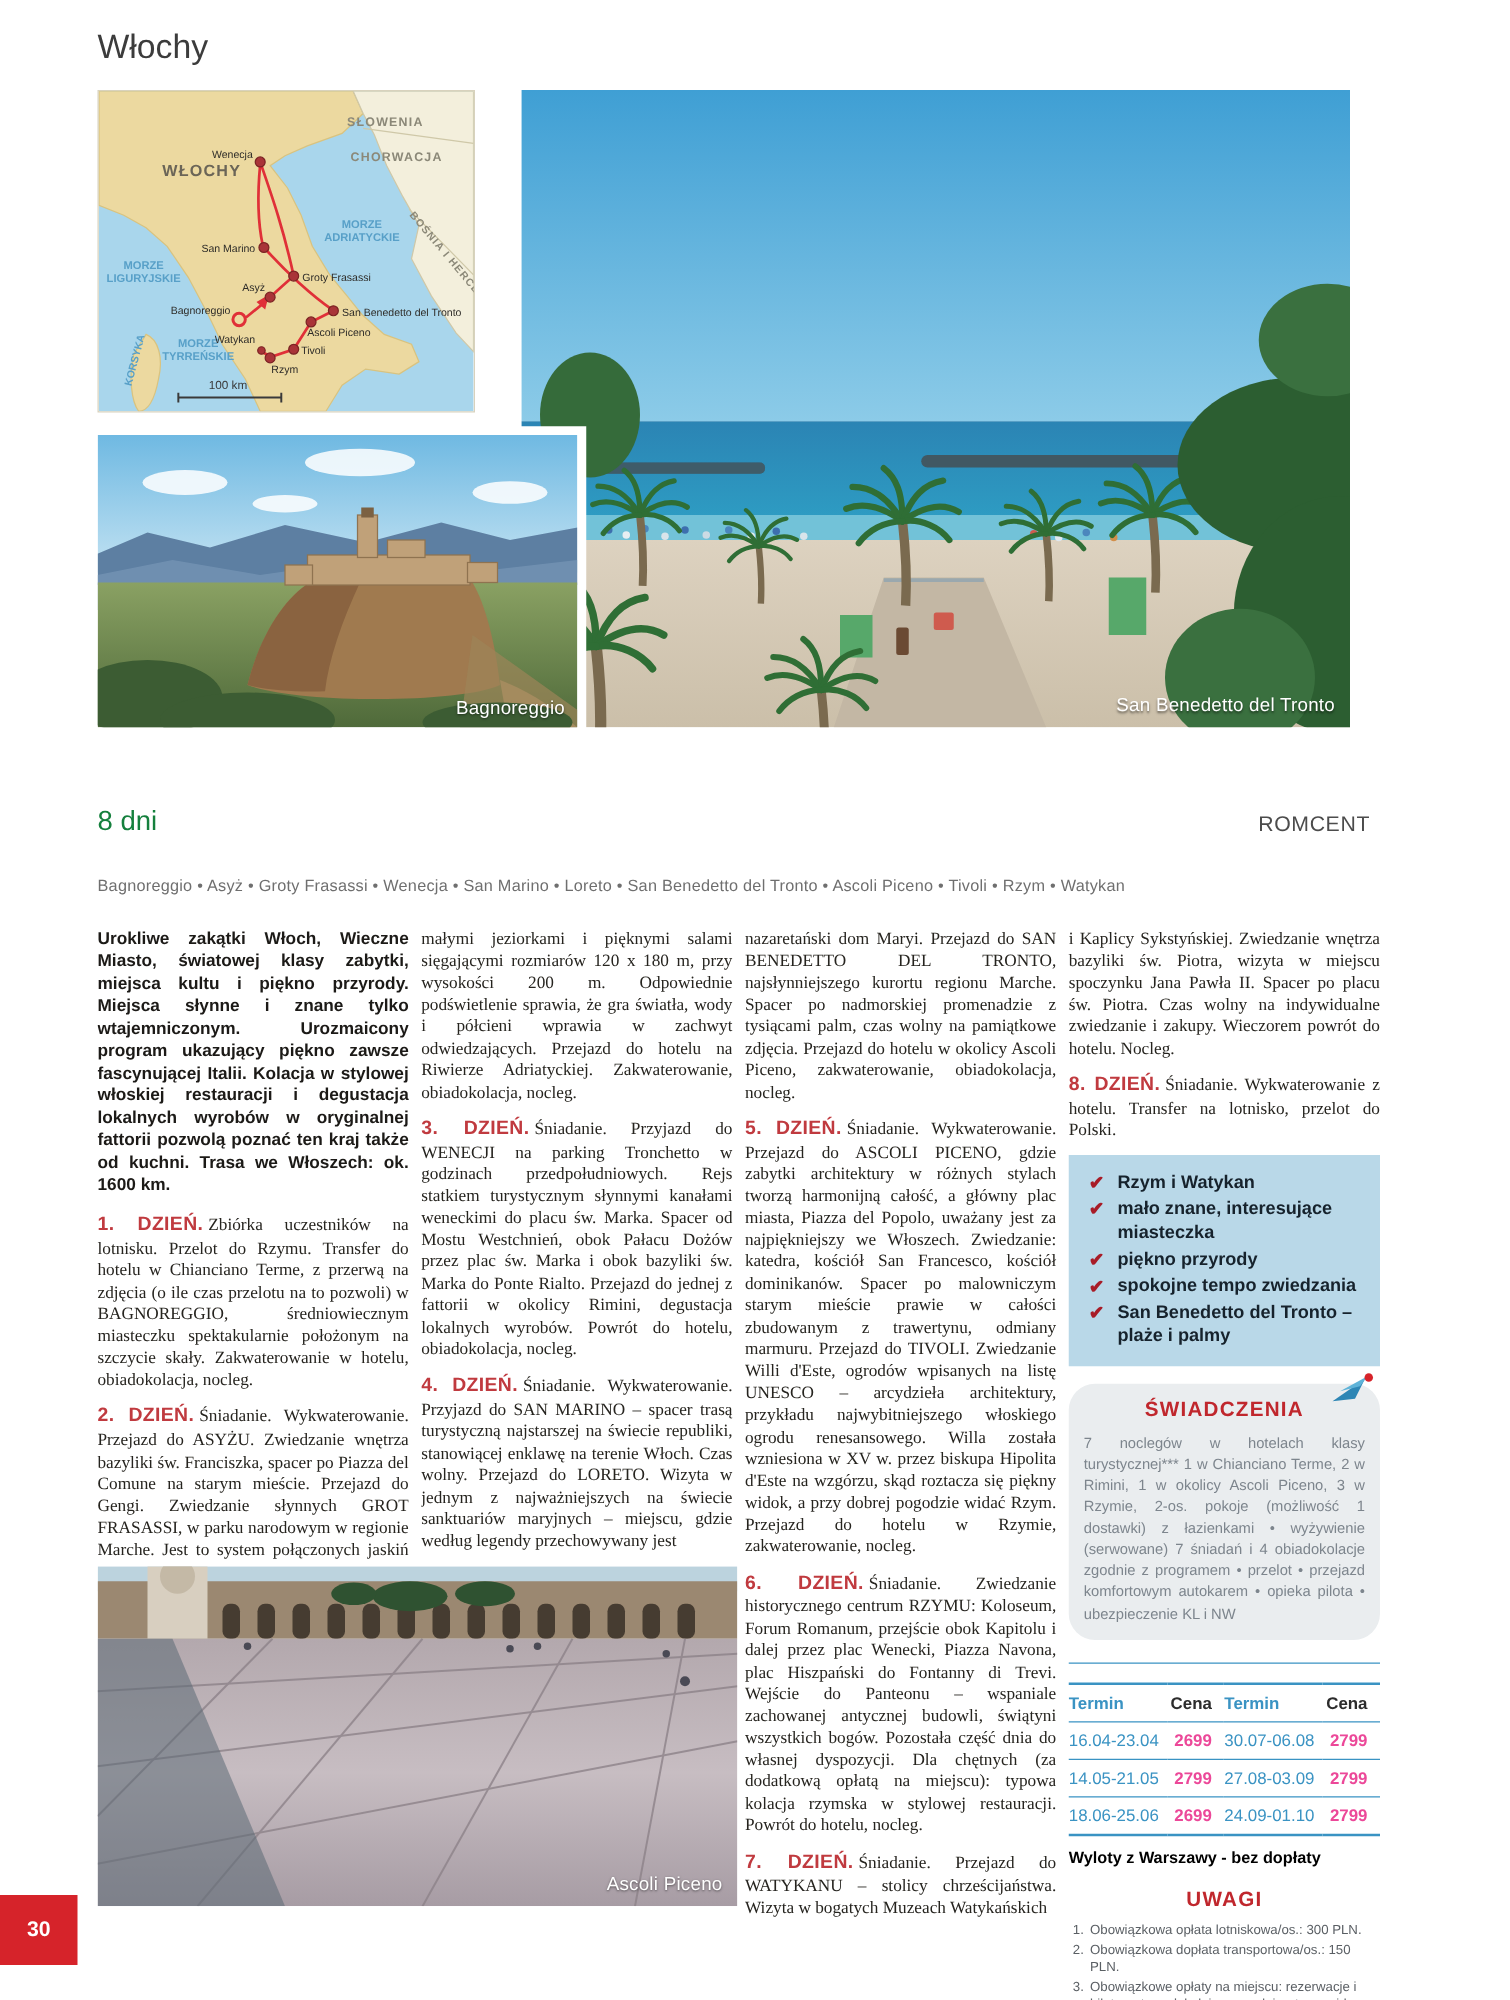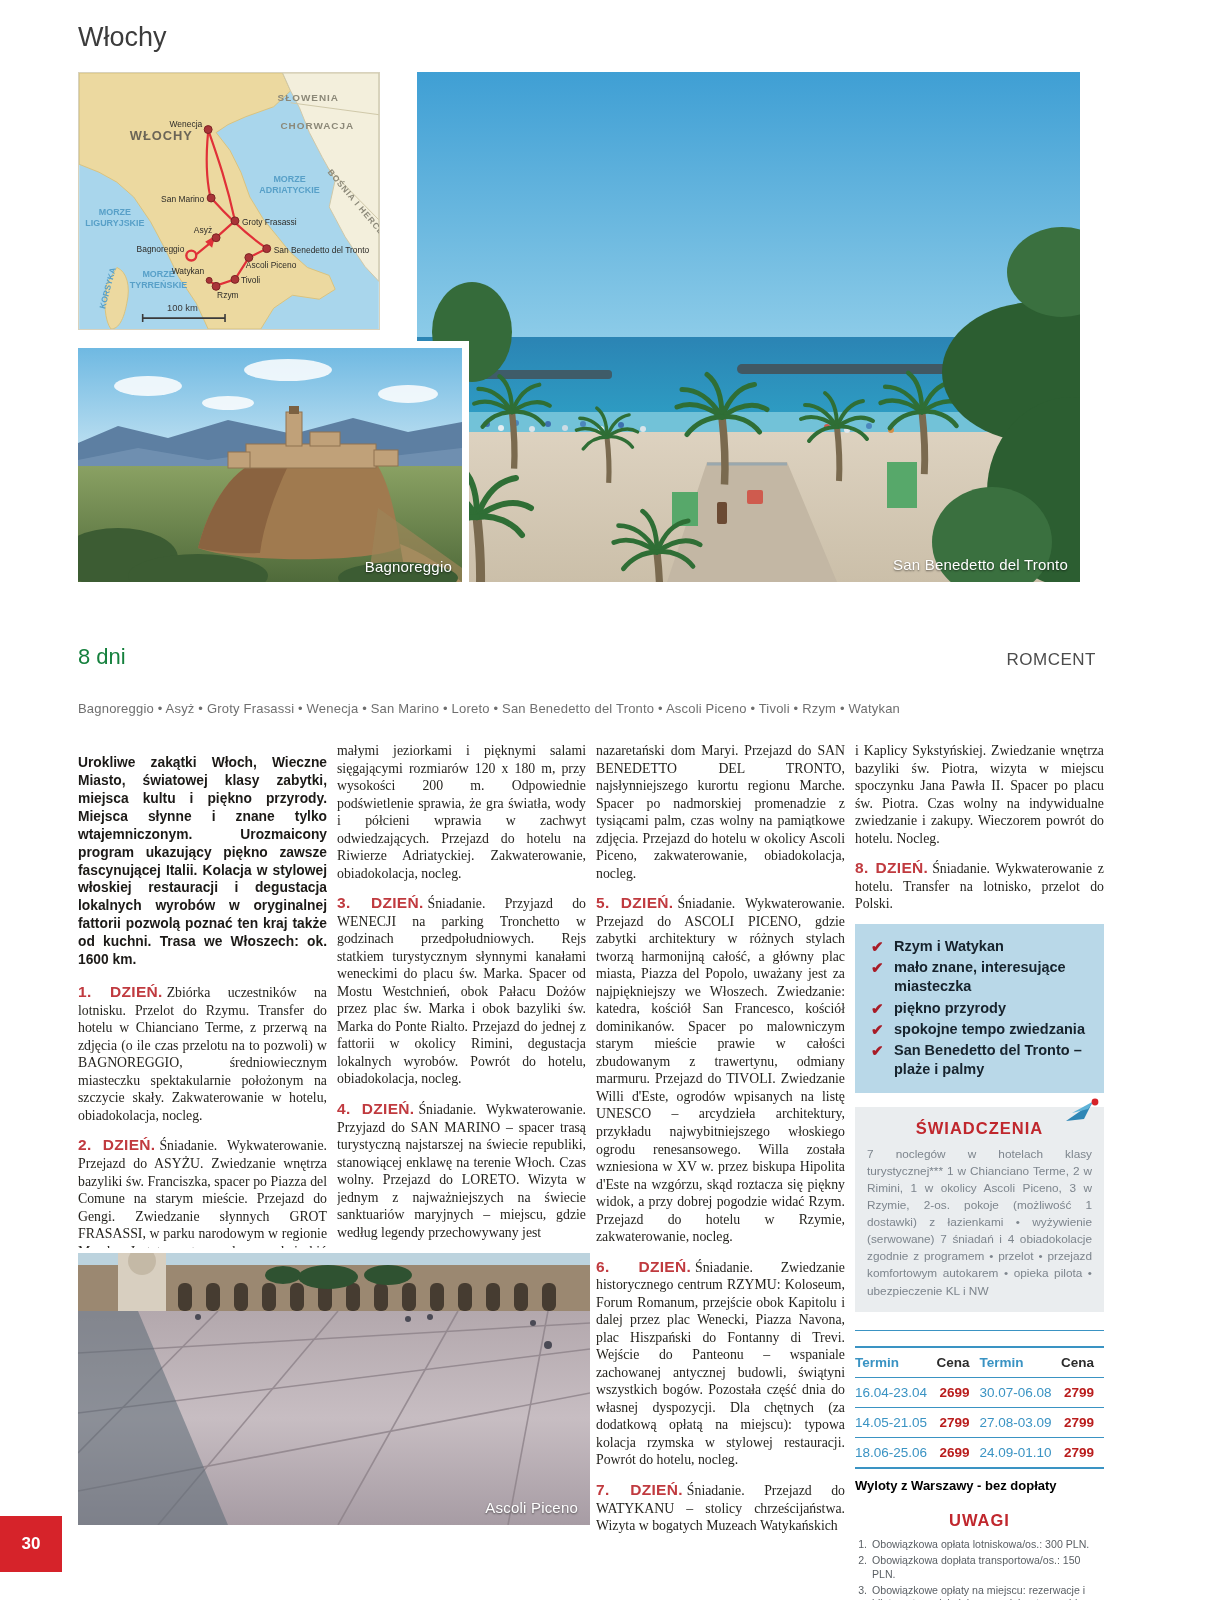--- a/index.html
+++ b/index.html
@@ -32,46 +32,46 @@
   .trip-route { position:absolute; left:78px; top:701px; width:1026px; font-size:13px; color:#6f6f6f; letter-spacing:.2px; }
 
   
   .cols { position:absolute; left:78px; top:742px; width:1026px; display:grid;
     grid-template-columns:repeat(4, 1fr); column-gap:10px; }
   .col { min-width:0; }
   .col.clip1 { height:506px; overflow:hidden; }
   .col.clip3 { height:848px; overflow:hidden; }
   p.body-par { font-family:"Liberation Serif", serif; font-size:13.8px; line-height:1.27;
     color:#26241f; text-align:justify; margin:0 0 11px; }
-  p.intro { font-weight:700; font-size:13.8px; line-height:1.3; color:#1c1a17; text-align:justify; margin:12px 0 13px; }
+  p.intro { font-weight:700; font-size:13.8px; line-height:1.3; color:#1c1a17; text-align:justify; margin:0 0 13px; }
   .day-label { font-family:"Liberation Sans", sans-serif; font-weight:700; font-size:15.5px;
     color:#c03a3f; letter-spacing:.3px; margin-right:4px; }
 
   
   .highlights { margin-top:10px; background:#b9d8e8; padding:13px 10px 11px 14px; }
   .highlights ul { list-style:none; }
   .highlights li { position:relative; padding-left:25px; font-weight:700; font-size:14.5px;
     line-height:1.33; color:#16222c; margin-bottom:2px; }
   .highlights .check { position:absolute; left:2px; top:0; color:#a81c27; font-size:15px; }
 
-  .services { position:relative; margin-top:14px; background:#eaedef; padding:12px 12px 12px; }
+  .services { position:relative; margin-top:14px; background:#eaedef; padding:12px 12px 12px;border-radius:21px; }
   .box-heading { text-align:center; color:#c0272d; font-size:16.5px; font-weight:700; letter-spacing:1px; margin-bottom:8px; }
   .services .svc-text { font-size:11.8px; line-height:1.45; color:#7d858d; text-align:justify; }
   .plane { position:absolute; top:-12px; right:2px; }
 
   .price-table { margin-top:18px; border-top:1px solid #3a93c3; padding-top:15px; }
   .price-table table { width:100%; border-collapse:collapse; }
   .price-table th, .price-table td { font-size:13.5px; padding:7px 2px 7px 0; text-align:left; }
   .price-table thead tr { border-top:2px solid #3a93c3; }
   .price-table tbody tr { border-top:1.5px solid #3a93c3; }
   .price-table tbody { border-bottom:2px solid #3a93c3; }
   .th-termin { color:#3a93c3; font-weight:700; }
   .th-cena { color:#2c2c2c; font-weight:700; text-align:right !important; padding-right:10px !important; }
   .td-date { color:#3a93c3; }
-  .td-price { color:#b91c1c; font-weight:700; text-align:right !important; padding-right:10px !important; }
+  .td-price { color:#ec4899; font-weight:700; text-align:right !important; padding-right:10px !important; }
 
   .departure-note { margin-top:9px; font-weight:700; font-size:13px; color:#000000; }
 
   .remarks { margin-top:18px; }
   .remarks ol { margin-left:15px; }
   .remarks li { font-size:10.6px; color:#5a5f64; line-height:1.32; margin-bottom:2px; padding-left:2px; }
 
   .page-num { position:absolute; left:0; top:1516px; width:62px; height:56px; background:#d6232a;
     color:#fff; font-weight:700; font-size:17px; display:flex; align-items:center; justify-content:center; }
 </style>

